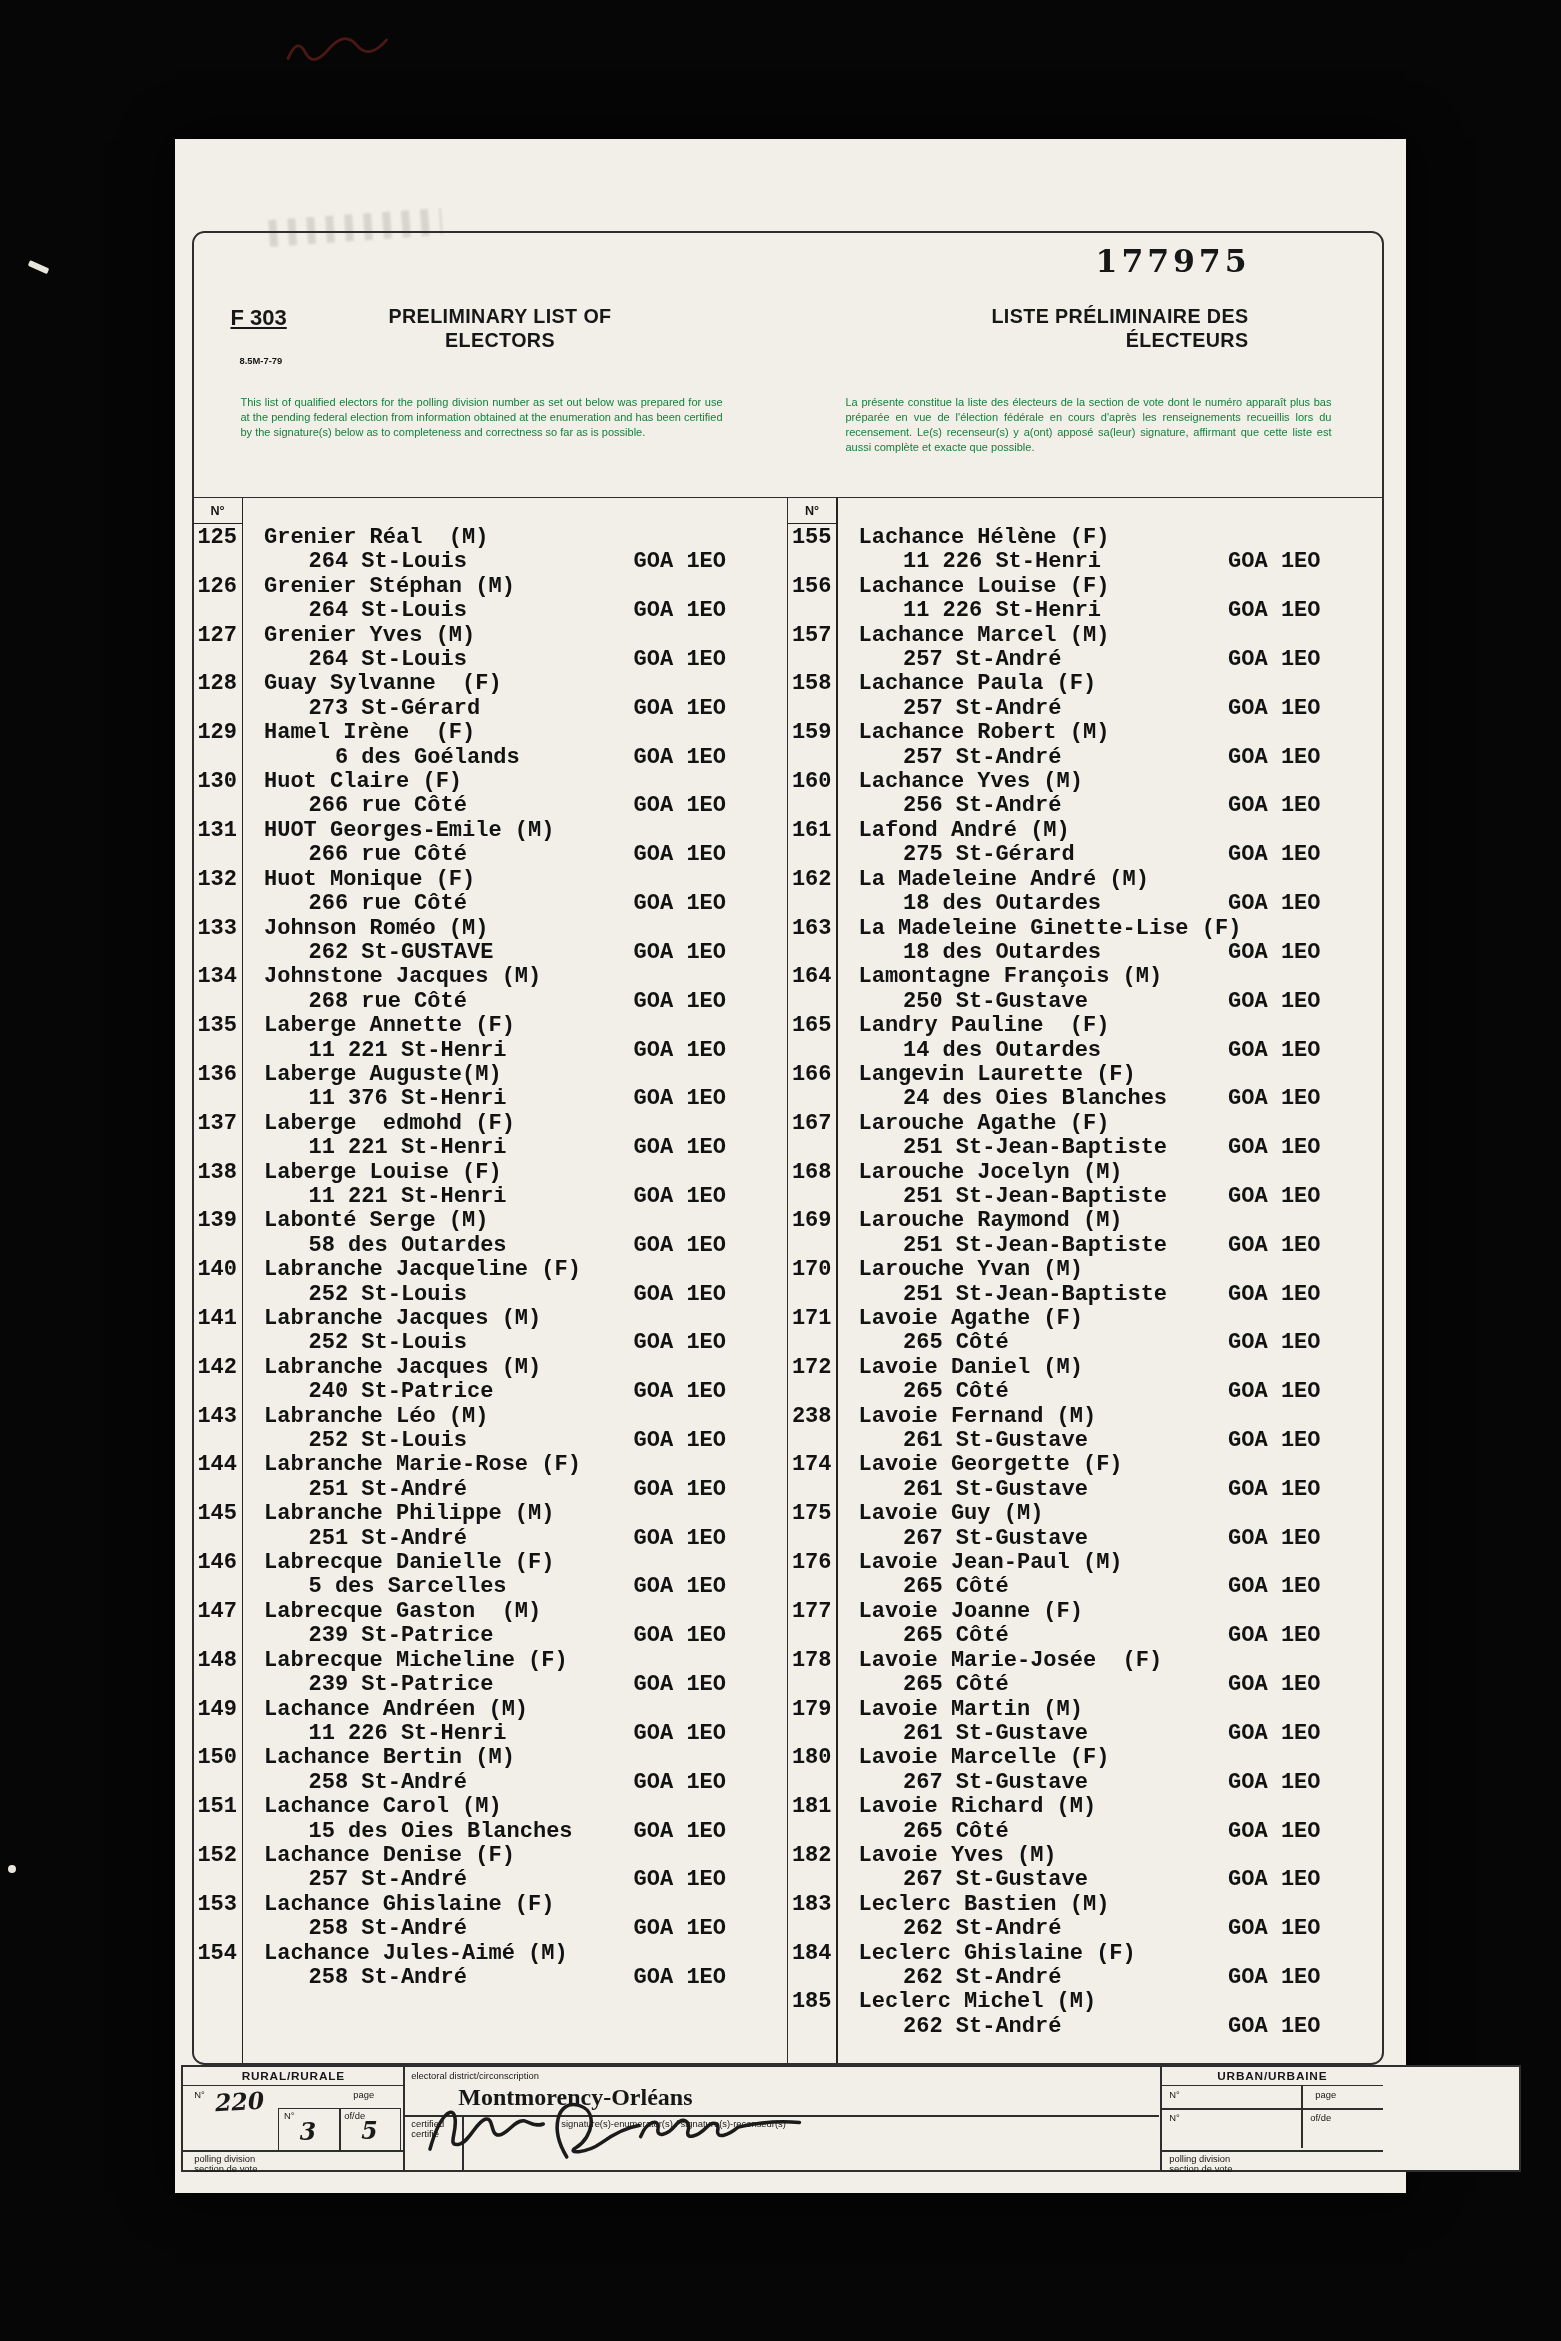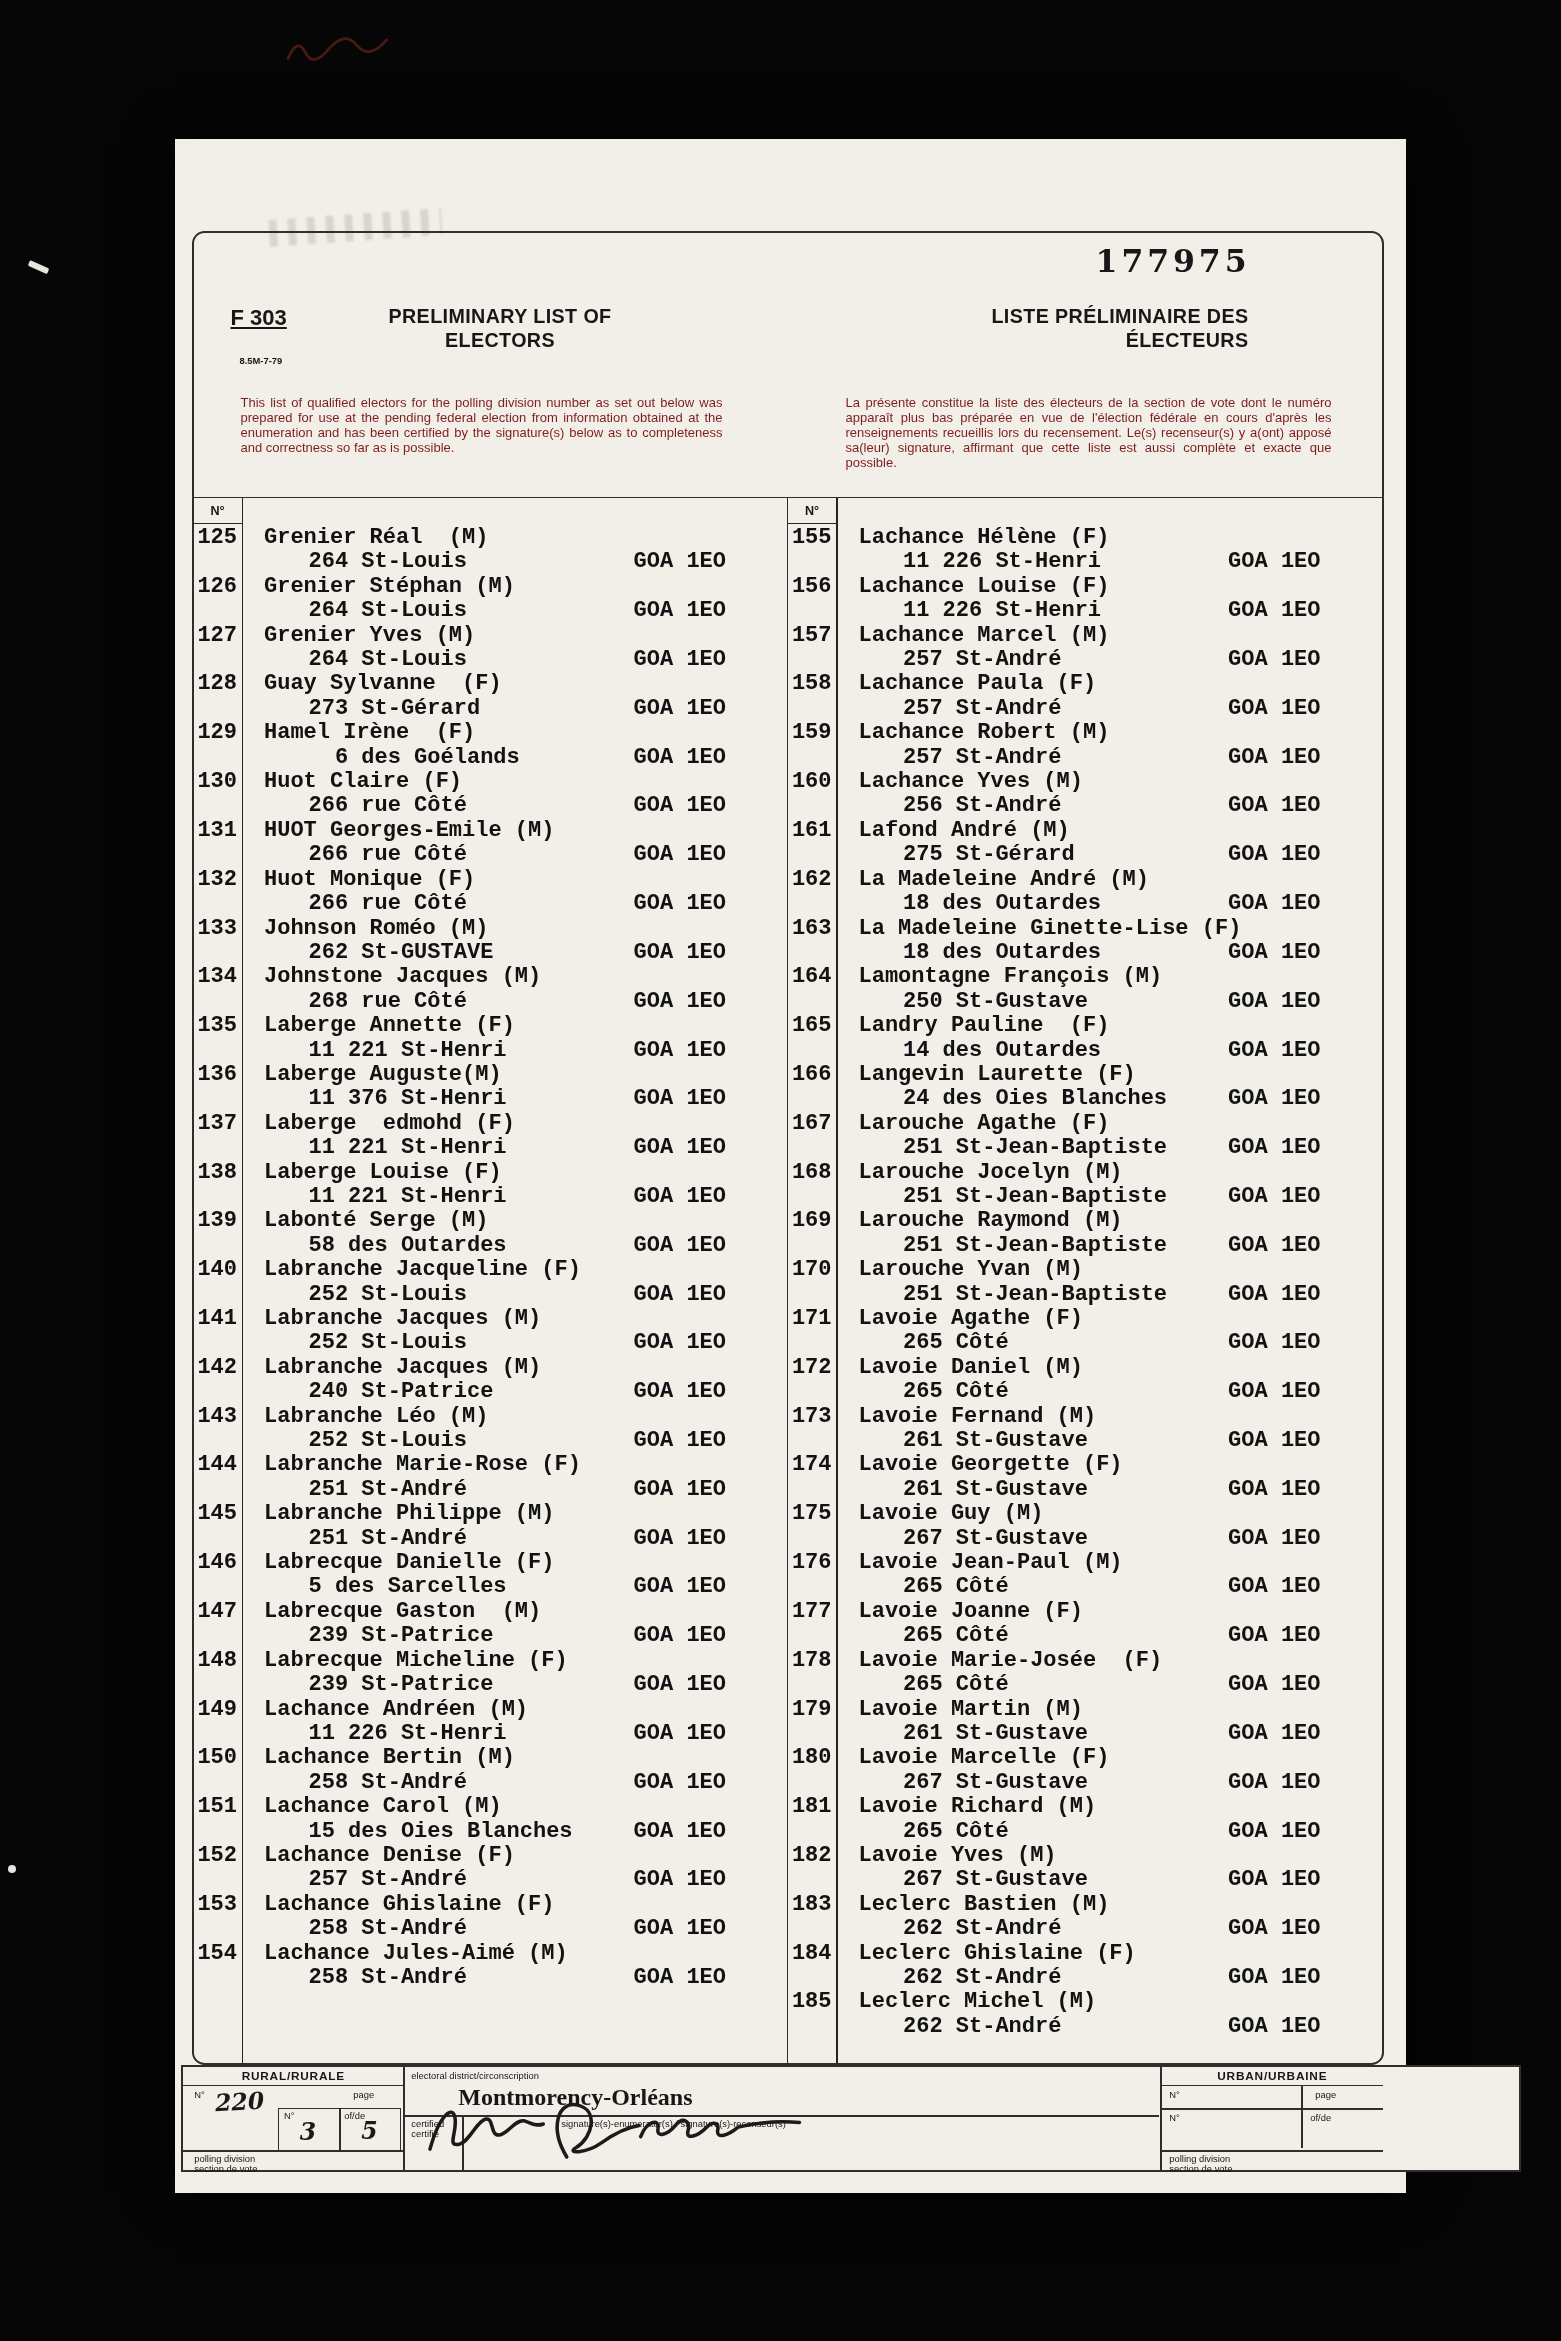--- a/index.html
+++ b/index.html
@@ -37,22 +37,22 @@
   .print-code { position:absolute; left:46px; top:122px; font-size:9.4px; font-weight:700; }
   .title-block { position:absolute; top:71px; text-align:center; font-weight:700; font-size:19.7px; line-height:24.4px; letter-spacing:0.4px; }
   .title-en { left:165px; width:283px; }
   .title-fr { left:740px; width:315px;text-align:right; }
   .logo { position:absolute; left:504px; top:20.5px; width:185px; text-align:center; }
   .logo svg { display:block; margin:0 auto; }
   .logo-line1 { font-weight:700; font-size:23.6px; letter-spacing:0.8px; margin-top:-3.1px; }
   .logo-line2 { font-weight:700; font-size:15px; letter-spacing:4.7px; }
   .intro {
     position:absolute; top:162px;
-    font-size:13px; line-height:15px; font-weight:500;
-    text-align:justify; color:#7f1d1d;
+    font-size:11px; line-height:15px; font-weight:500;
+    text-align:justify; color:#15803d;
   }
   .intro-en { left:47px;  width:482px; }
   .intro-fr { left:652px; width:486px; }
 
   
   .list-area {
     position:absolute; left:0; right:0; top:264px; bottom:0;
     border-top:1.6px solid #2e2e2e;
     display:flex; overflow:hidden;
   }
@@ -621,21 +621,21 @@
       <span class="num">172</span>
       <span class="name">Lavoie Daniel (M)</span>
     </div>
     <div class="l2">
       <span class="addr">265 Côté</span>
       <span class="code">GOA 1EO</span>
     </div>
   </div>
             <div class="entry">
     <div class="l1">
-      <span class="num">173</span>
+      <span class="num">238</span>
       <span class="name">Lavoie Fernand (M)</span>
     </div>
     <div class="l2">
       <span class="addr">261 St-Gustave</span>
       <span class="code">GOA 1EO</span>
     </div>
   </div>
             <div class="entry">
     <div class="l1">
       <span class="num">174</span>

